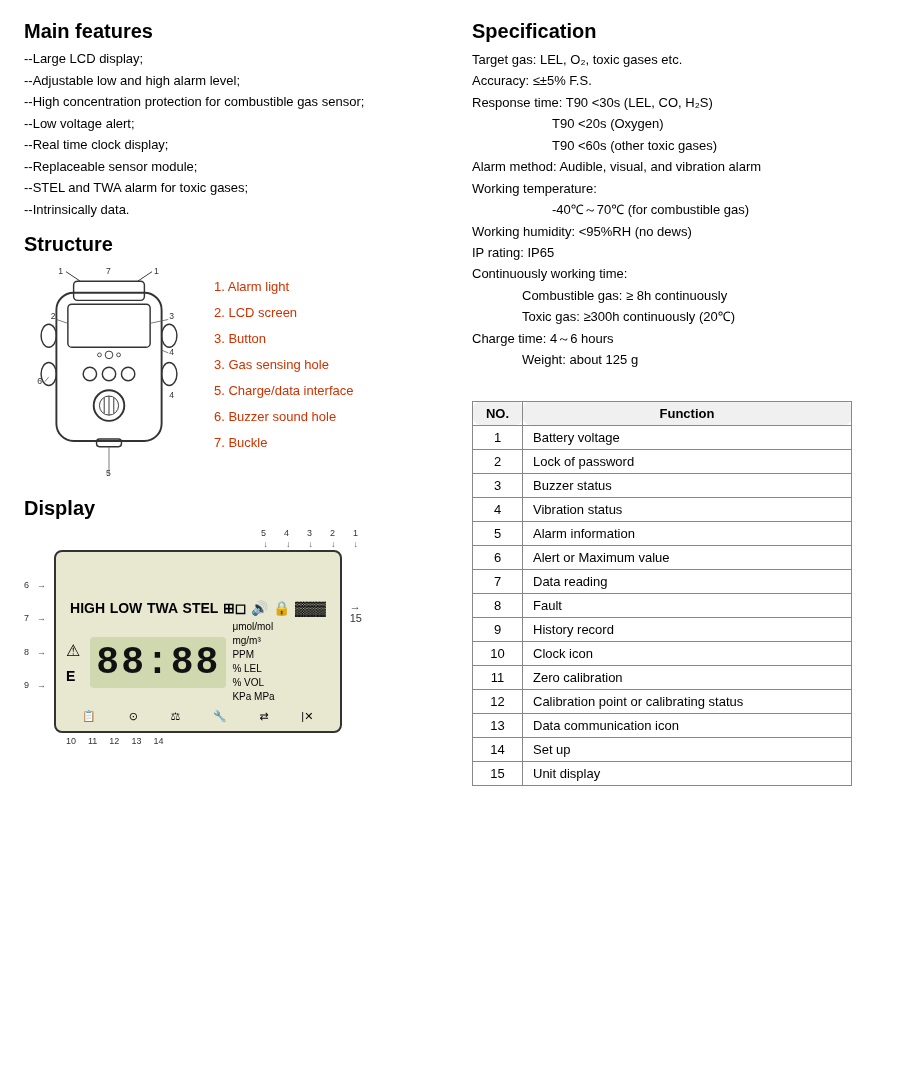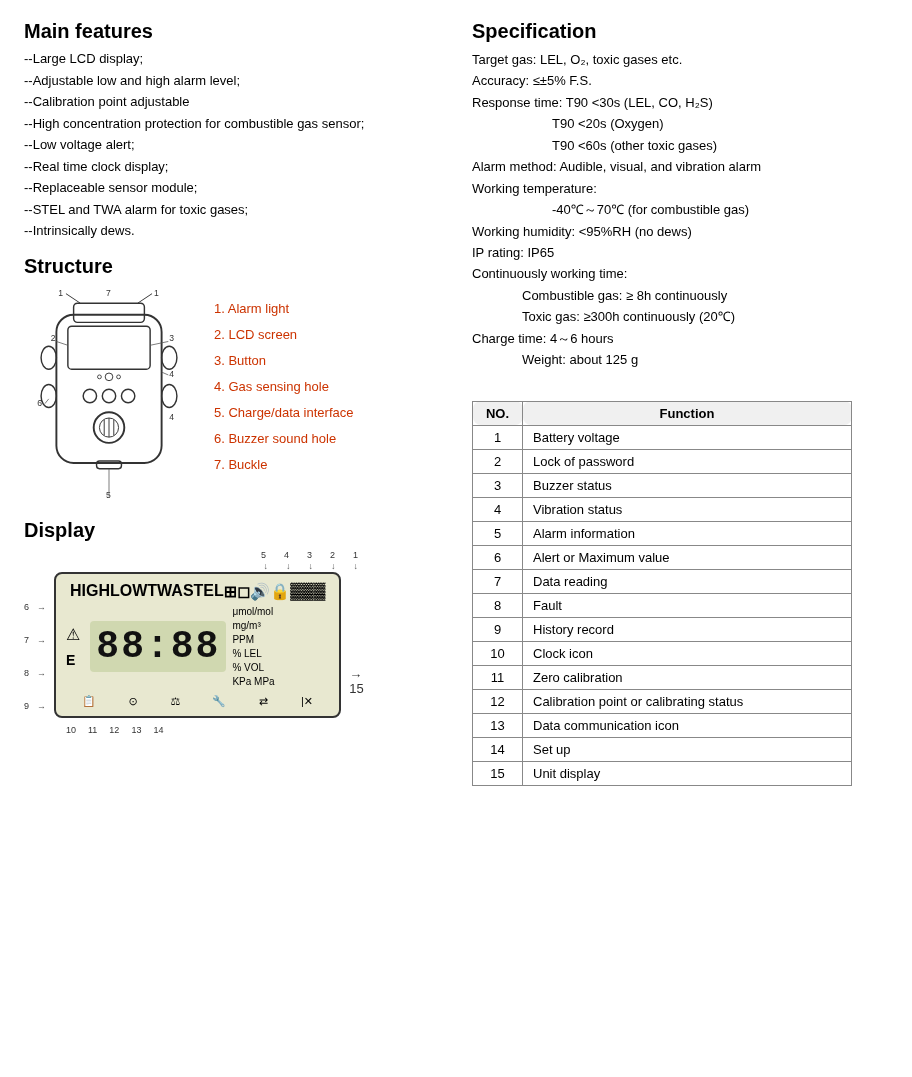--- a/index.html
+++ b/index.html
@@ -84,21 +84,22 @@
     .lcd-top-row {
       display: flex;
       justify-content: space-between;
       align-items: center;
       font-size: 10px;
       font-weight: bold;
       margin-bottom: 4px;
       padding: 0 4px;
     }
     .lcd-top-row span {
-      font-size: 16px;
+      font-size: 14px;
+      margin-top: 40px;
     }
     .lcd-main-row {
       display: flex;
       align-items: center;
       gap: 6px;
     }
     .lcd-digits {
       font-family: 'Courier New', monospace;
       font-size: 38px;
       font-weight: bold;
@@ -154,27 +155,26 @@
 </head>
 <body>
 
 <div class="top-section">
 
   <div class="left-col">
     <div class="main-features">
       <h2>Main features</h2>
       <p>--Large LCD display;</p>
       <p>--Adjustable low and high alarm level;</p>
-      <p>--Calibration point adjustable</p>
       <p>--High concentration protection for combustible gas sensor;</p>
       <p>--Low voltage alert;</p>
       <p>--Real time clock display;</p>
       <p>--Replaceable sensor module;</p>
       <p>--STEL and TWA alarm for toxic gases;</p>
-      <p>    --Intrinsically dews.</p>
+      <p>    --Intrinsically data.</p>
     </div>
 
     <div class="structure-section">
       <h2>Structure</h2>
       <div class="structure-body">
 
         <div class="device-diagram">
           <svg viewBox="0 0 170 230" xmlns="http://www.w3.org/2000/svg">
 
             <rect x="30" y="30" width="110" height="155" rx="18" ry="18" fill="none" stroke="#333" stroke-width="2"></rect>
@@ -223,21 +223,21 @@
             <text x="10" y="125" font-size="9" fill="#333">6</text>
             <line x1="18" y1="123" x2="22" y2="118" stroke="#555" stroke-width="0.8"></line>
             <text x="82" y="222" font-size="9" fill="#333">5</text>
             <line x1="85" y1="220" x2="85" y2="191" stroke="#555" stroke-width="0.8"></line>
           </svg>
         </div>
         <div class="structure-labels">
           <p class="alarm-light-label">1. Alarm light</p>
           <p>2. LCD screen</p>
           <p>3. Button</p>
-          <p>4. Gas sensing hole</p>
+          <p>3. Gas sensing hole</p>
           <p>5. Charge/data interface</p>
           <p>6. Buzzer sound hole</p>
           <p>7. Buckle</p>
         </div>
       </div>
     </div>
 
     <div class="display-section">
       <h2>Display</h2>
       <div style="position:relative; width:350px;">
@@ -309,21 +309,21 @@
             <div class="lcd-bottom-row">
               <span>📋</span>
               <span>⊙</span>
               <span>⚖</span>
               <span>🔧</span>
               <span>⇄</span>
               <span>|✕</span>
             </div>
           </div>
 
-          <div style="display:flex; flex-direction:column; justify-content:flex-end; padding-bottom:26px; height:150px; font-size:13px; color:#333; align-items:flex-start; margin-left:2px;">
+          <div style="display:flex; flex-direction:column; justify-content:center; padding-bottom:26px; height:150px; font-size:11px; color:#333; align-items:flex-start; margin-left:2px;">
             <span>→ 15</span>
           </div>
         </div>
 
         <div style="display:flex; gap:12px; padding-left:42px; font-size:9px; color:#333; margin-top:3px;">
           <span>10</span>
           <span>11</span>
           <span>12</span>
           <span>13</span>
           <span>14</span>

